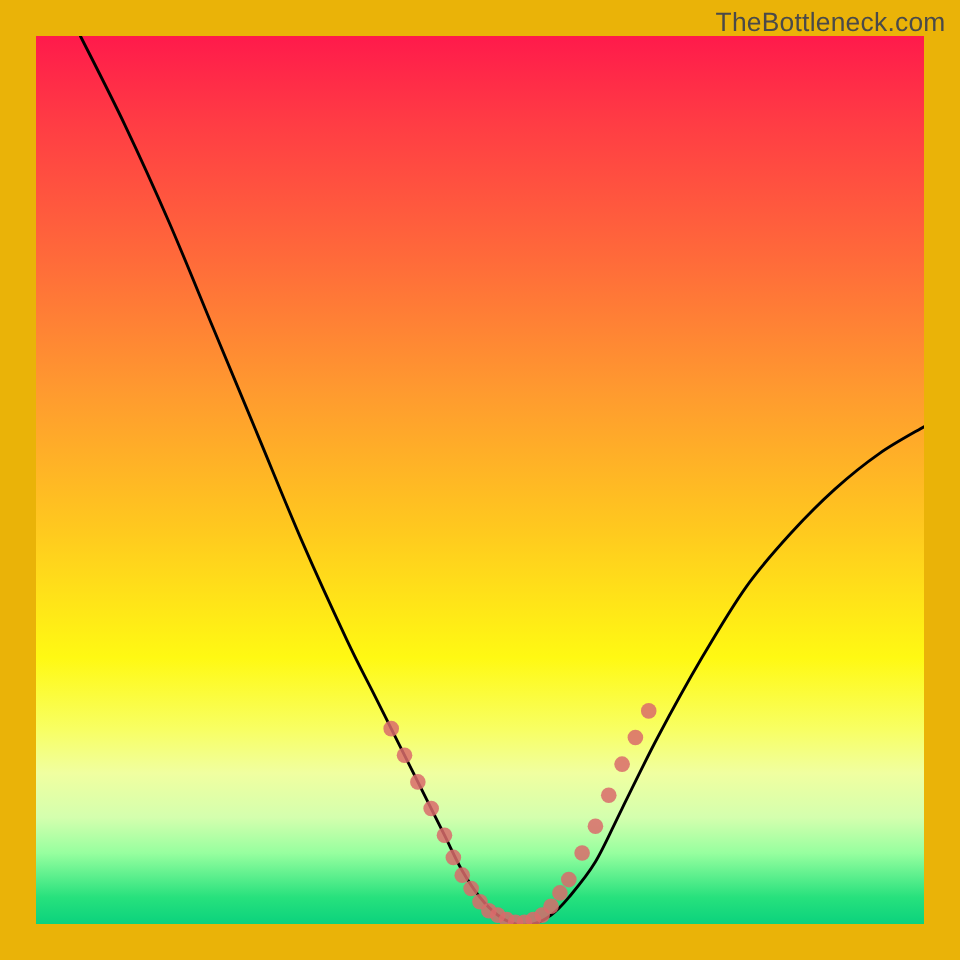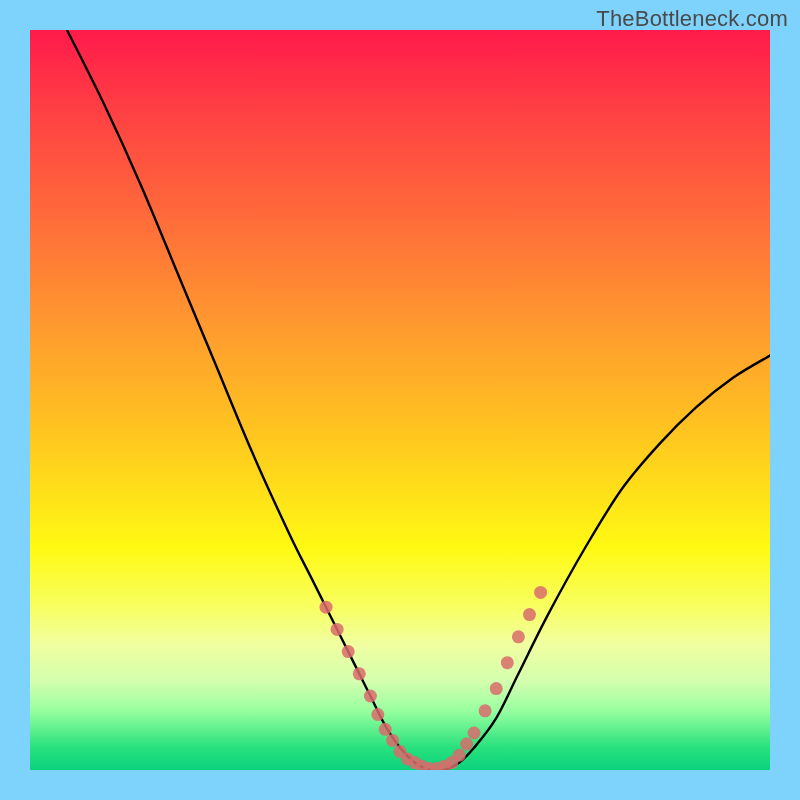--- a/index.html
+++ b/index.html
@@ -8,21 +8,21 @@
     width: 800px;
     height: 800px;
     overflow: hidden;
     background: #000;
     font-family: Arial, Helvetica, sans-serif;
   }
   .frame {
     position: relative;
     width: 800px;
     height: 800px;
-    background: #7dd3fc;
+    background: #eab308;
   }
   .plot-area {
     position: absolute;
     left: 30px;
     top: 30px;
     width: 740px;
     height: 740px;
     
     background: linear-gradient(
       to bottom,

